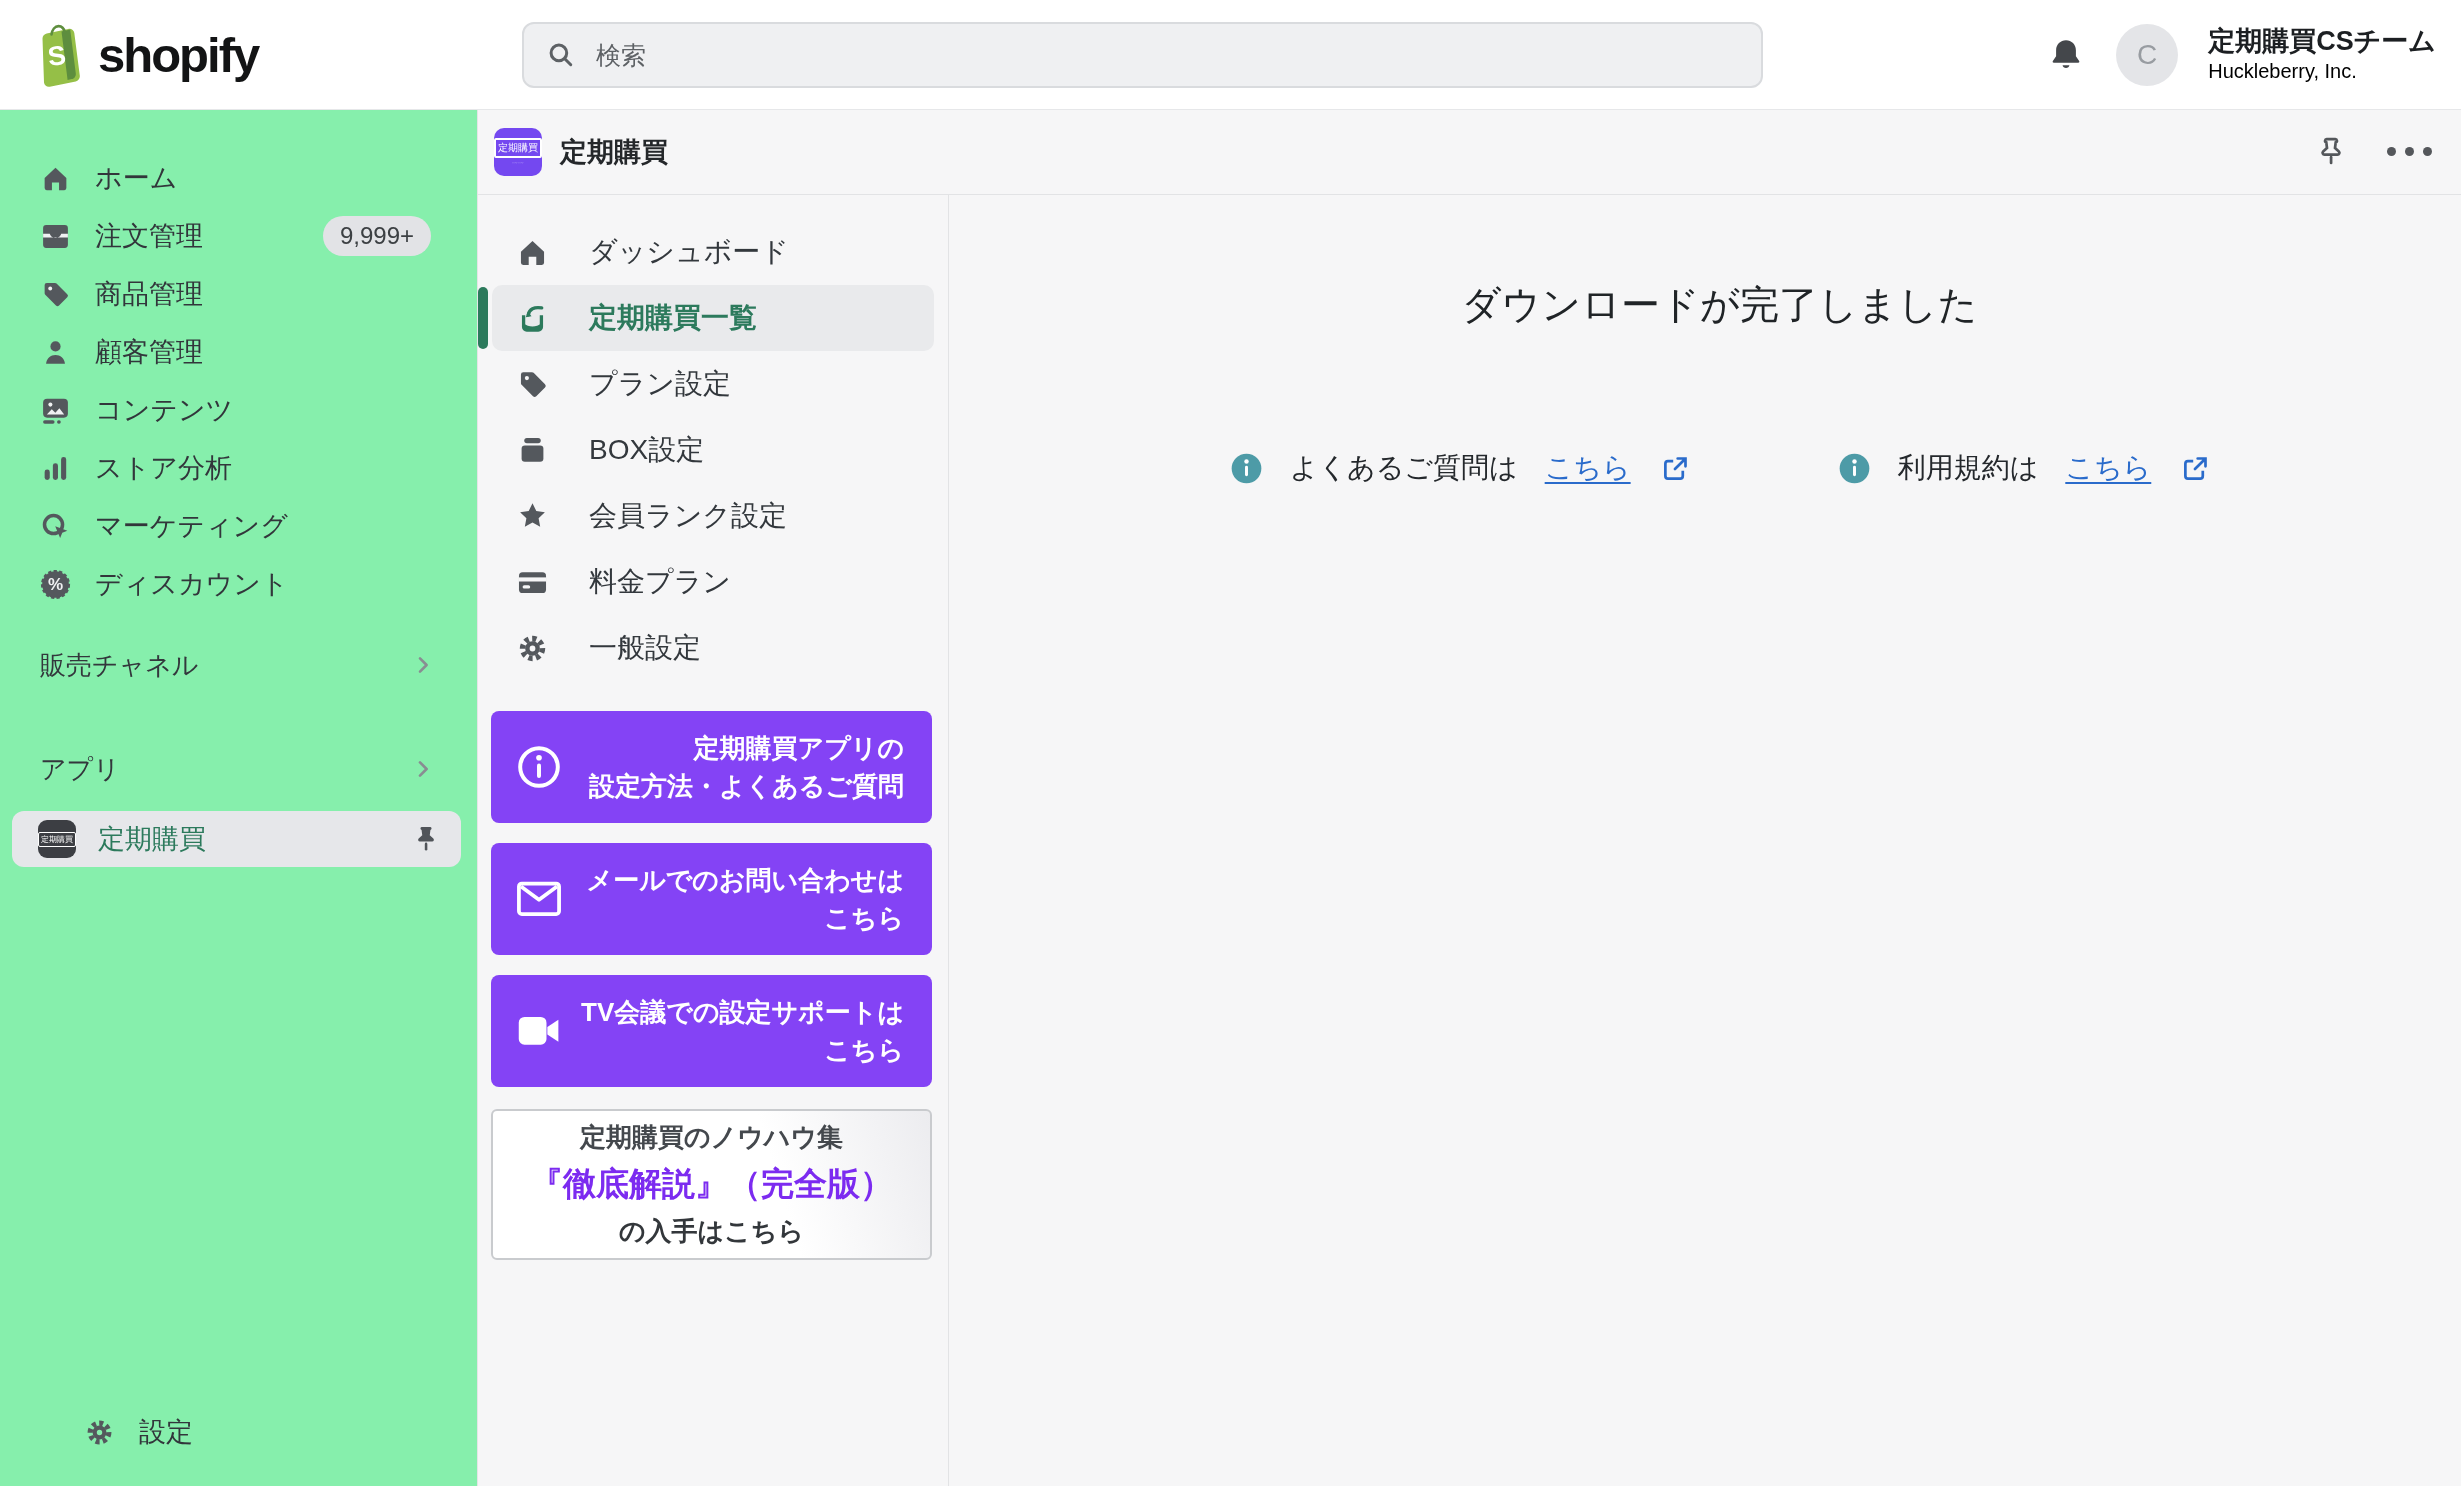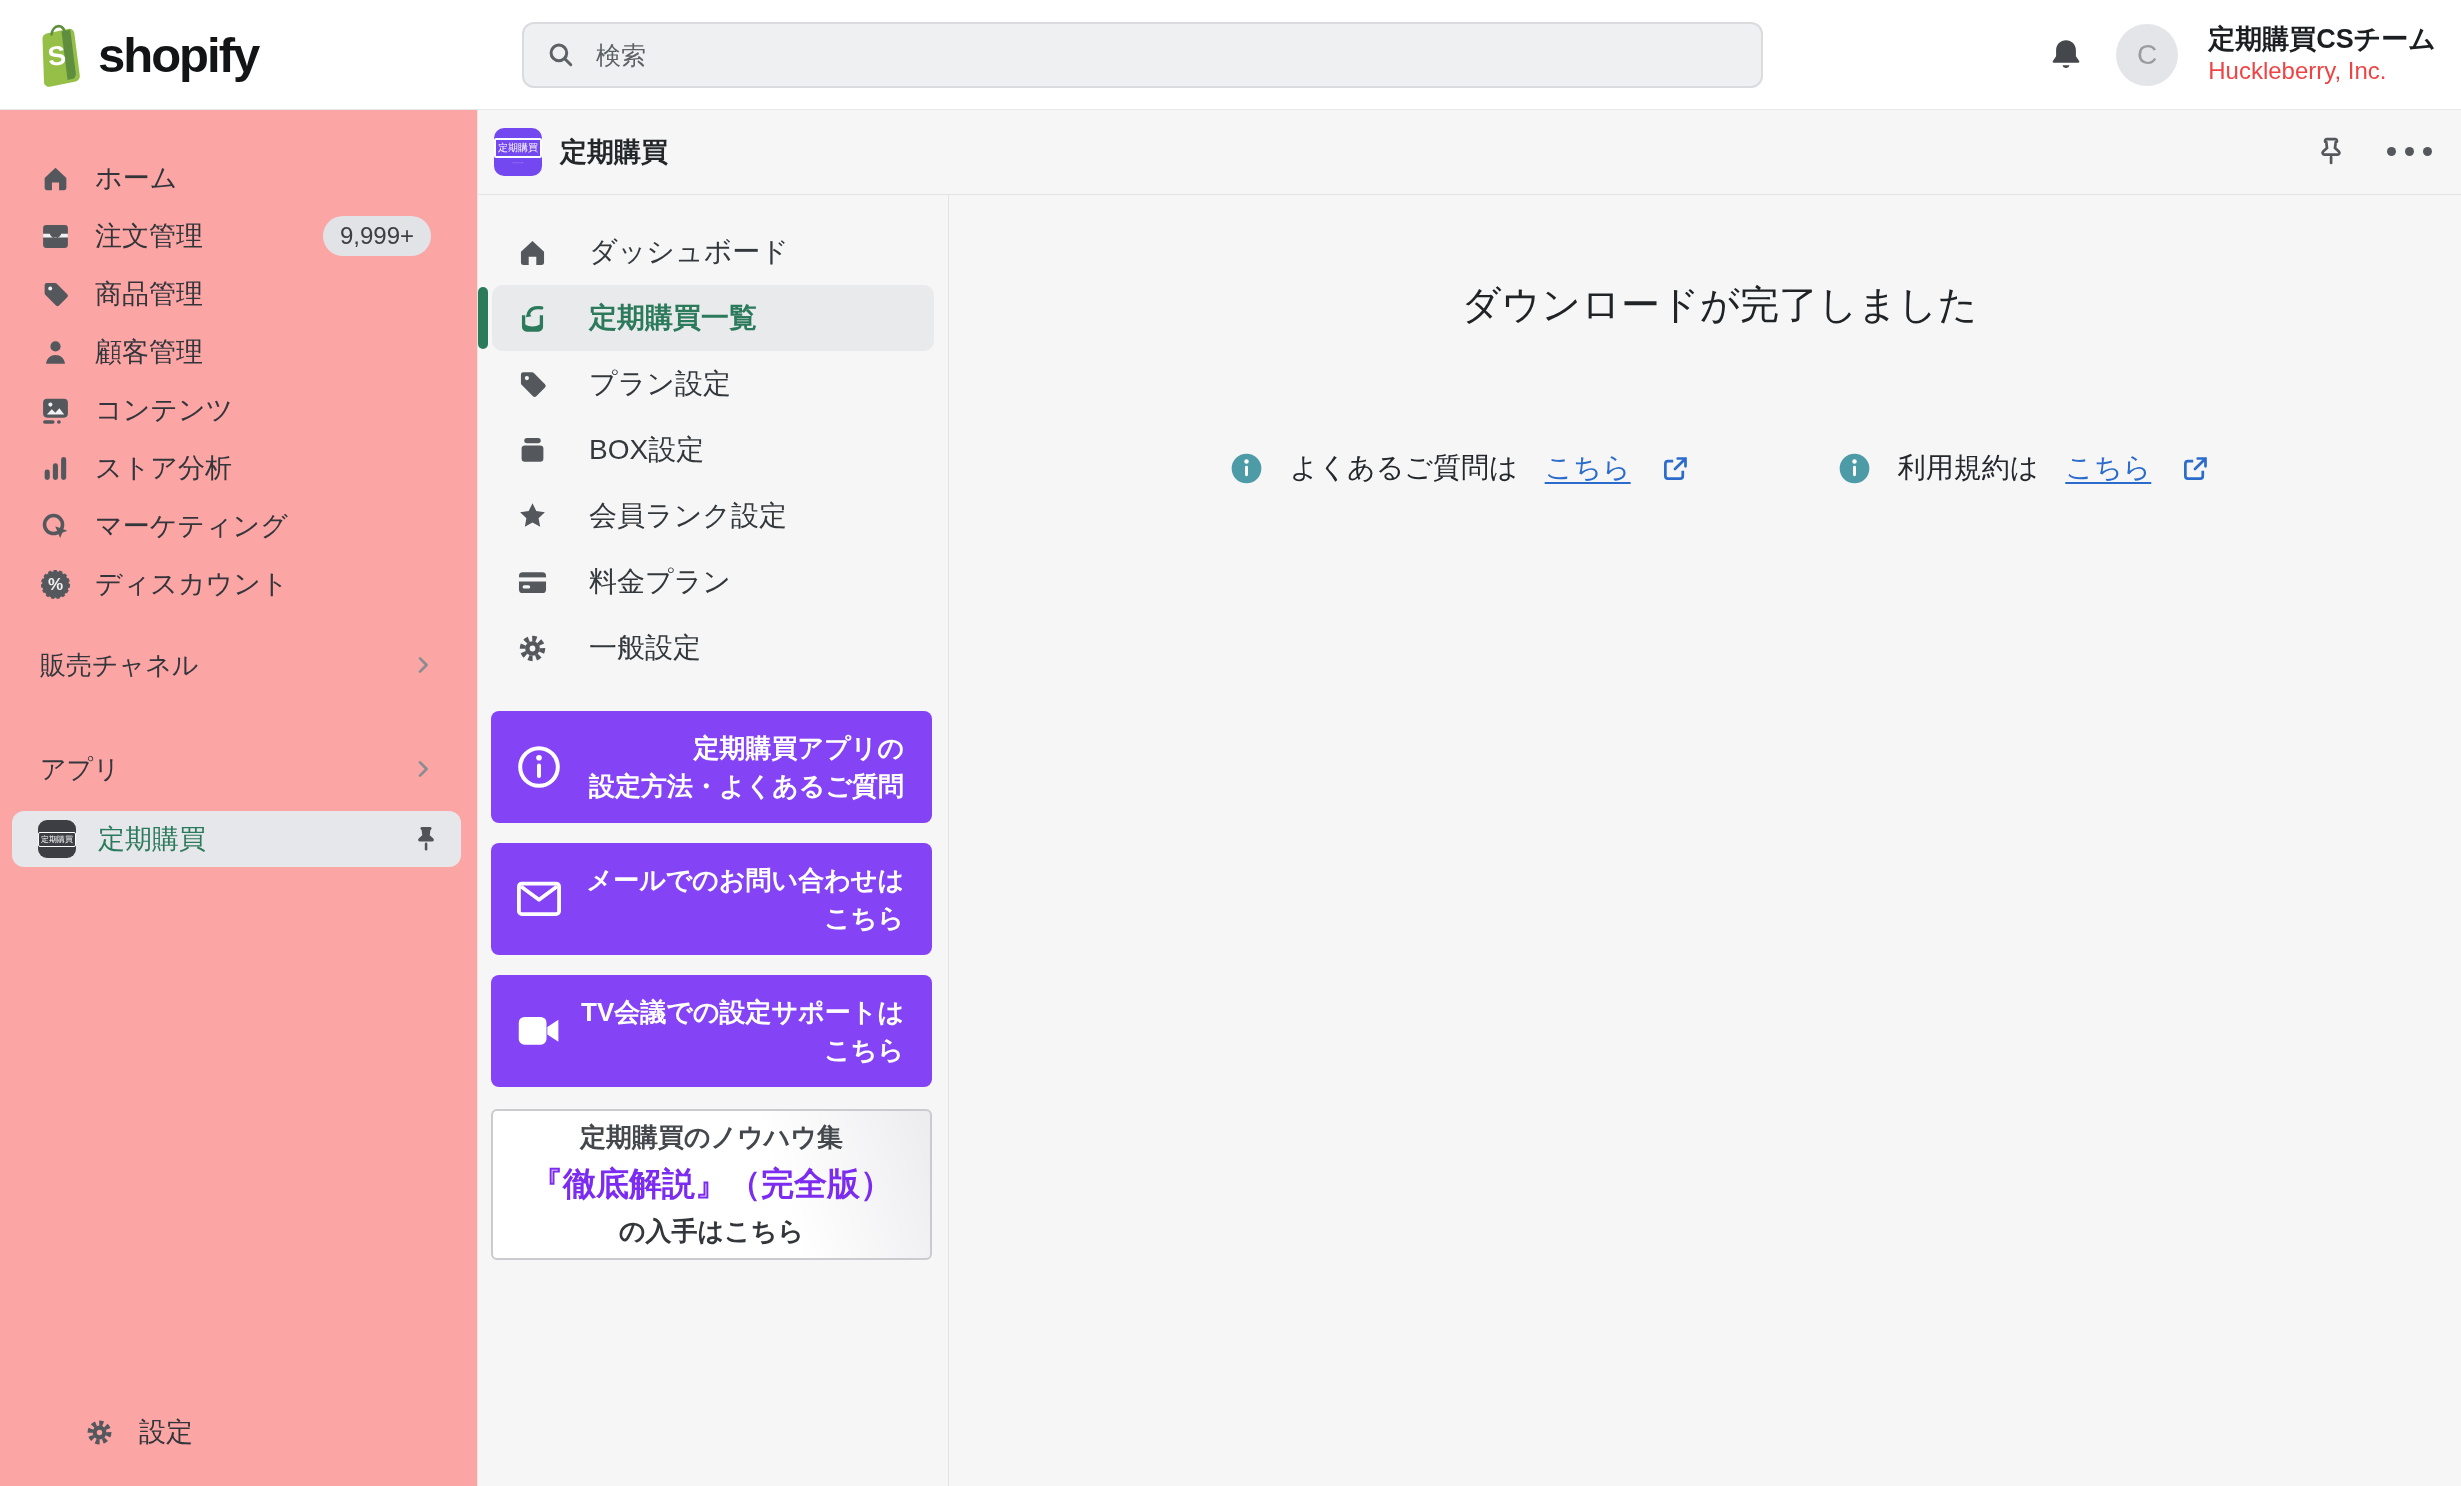--- a/index.html
+++ b/index.html
@@ -14,24 +14,24 @@
   .search{position:absolute;left:522px;top:22px;width:1241px;height:66px;background:#eff0f2;border:2px solid #d9dbde;
           border-radius:12px;display:flex;align-items:center;gap:18px;padding:0 22px;box-sizing:border-box;}
   .search input{border:none;background:transparent;outline:none;font-size:25px;color:#44474a;width:100%;font-family:inherit;}
   .search input::placeholder{color:#5d6165;opacity:1;}
   .top-right{position:absolute;right:26px;top:0;height:109px;display:flex;align-items:center;gap:30px;}
   .bell-btn{width:40px;height:40px;display:flex;align-items:center;justify-content:center;color:#44474b;}
   .avatar{width:62px;height:62px;border-radius:50%;background:#e4e5e8;color:#989ca1;font-size:28px;
           display:flex;align-items:center;justify-content:center;flex:none;}
   .user-meta{line-height:1.25;}
   .user-name{font-size:27px;font-weight:bold;color:#1c1f22;}
-  .user-co{font-size:24px;color:#ef4444;}
+  .user-co{font-size:20px;color:#000000;}
 
   
-  .sidebar{position:absolute;left:0;top:109px;bottom:0;width:478px;background:#fca5a5;border-right:1px solid #e4e5e7;
+  .sidebar{position:absolute;left:0;top:109px;bottom:0;width:478px;background:#86efac;border-right:1px solid #e4e5e7;
            box-sizing:border-box;padding-top:40px;}
   .snav-item{height:58px;display:flex;align-items:center;gap:24px;padding:0 46px 0 40px;font-size:27px;font-weight:500;color:#32363b;}
   .snav-item .ico{width:31px;height:31px;flex:none;color:#54585d;}
   .badge{margin-left:auto;background:#e2e3e6;border-radius:994px;font-size:24px;color:#3c4043;padding:6px 17px;font-weight:500;}
   .section{height:56px;display:flex;align-items:center;padding:0 42px 0 40px;font-size:26px;font-weight:500;color:#33373c;}
   .section.first{margin-top:24px;}
   .section.second{margin-top:48px;}
   .chev{margin-left:auto;width:24px;height:24px;color:#898d92;}
   .pinned{margin:14px 16px 0 12px;height:56px;background:#e6e7ea;border-radius:12px;display:flex;align-items:center;
           gap:22px;padding:0 20px 0 26px;}

